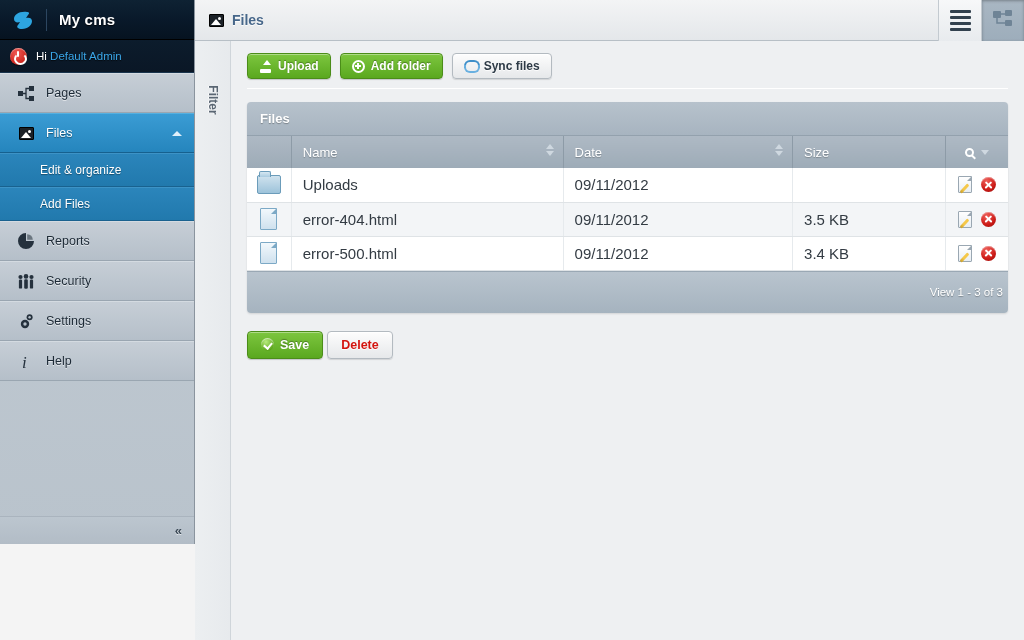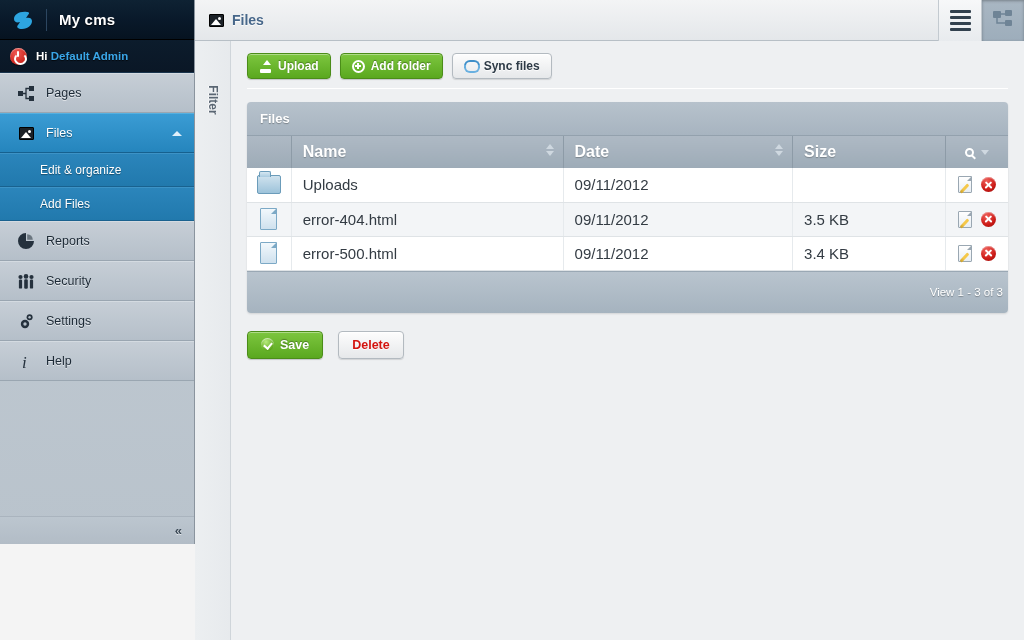--- a/index.html
+++ b/index.html
@@ -49,21 +49,21 @@
   }
   .power-ico::before {
     content: ""; position: absolute; left: 7px; top: 3px;
     width: 2px; height: 6px; background: #fff; border-radius: 1px;
   }
   .power-ico::after {
     content: ""; position: absolute; left: 4px; top: 5px;
     width: 9px; height: 8px; border: 2px solid #fff;
     border-radius: 50%; border-top-color: transparent;
   }
-  .user-text { margin-left: 9px; font-size: 11.5px; font-weight: bold;
+  .user-text { margin-left: 9px; font-size: 11.5px; font-weight: normal;
     text-shadow: 0 1px 1px rgba(0,0,0,.7); }
   .user-hi { color: #ffffff; }
   .user-name { color: #3aa6e8; }
 
   .nav-item {
     height: 40px; display: flex; align-items: center;
     padding-left: 16px; position: relative;
     border-top: 1px solid #d4dbe1; border-bottom: 1px solid #9aa6b1;
     background: linear-gradient(to bottom, #c6ced6 0%, #b5bfc9 100%);
     cursor: pointer;
@@ -234,21 +234,21 @@
     height: 34px; display: flex; align-items: center; padding-left: 13px;
     background: linear-gradient(to bottom, #b7c2cc 0%, #a7b4c0 100%);
     border-bottom: 1px solid #93a1ad;
   }
   .panel-head span { font-size: 13px; font-weight: bold; color: #fff;
     text-shadow: 0 1px 1px rgba(0,0,0,.3); }
   table { width: 100%; border-collapse: collapse; table-layout: fixed; }
   thead th {
     height: 32px;
     background: linear-gradient(to bottom, #aeb9c4 0%, #9dabb7 100%);
-    color: #fff; font-size: 16px; font-weight: bold; text-align: left;
+    color: #fff; font-size: 13px; font-weight: normal; text-align: left;
     padding-left: 11px; border-right: 1px solid #8d9ba7;
     text-shadow: 0 1px 1px rgba(0,0,0,.25); position: relative;
   }
   thead th.col-ico { width: 44px; padding: 0; }
   thead th.col-name { width: 270px; }
   thead th.col-date { width: 228px; }
   thead th.col-size { width: 152px; }
   thead th.col-act { width: 62px; border-right: none; text-align: center; padding: 0; }
   .sorter { position: absolute; right: 9px; top: 8px; width: 8px; }
   .sorter i { display: block; width: 0; height: 0; border-left: 4px solid transparent;
@@ -319,21 +319,21 @@
   }
   .del-ico::before { transform: rotate(45deg); }
   .del-ico::after { transform: rotate(-45deg); }
   .panel-foot {
     height: 42px; display: flex; align-items: center; justify-content: flex-end;
     padding-right: 5px;
     background: linear-gradient(to bottom, #b9c4ce 0%, #a5b3bf 100%);
     border-top: 1px solid #9aa8b4;
   }
   .panel-foot span { font-size: 11.5px; color: #fff; text-shadow: 0 1px 1px rgba(0,0,0,.3); }
-  .bottom-actions { display: flex; gap: 15px; margin-top: 18px; }
+  .bottom-actions { display: flex; gap: 4px; margin-top: 18px; }
   .btn-lg { height: 28px; padding: 0 13px; font-size: 12.5px; }
 </style>
 </head>
 <body>
 
 <div id="app">
 
   <div id="sidebar">
 
     <div class="logo-bar">

